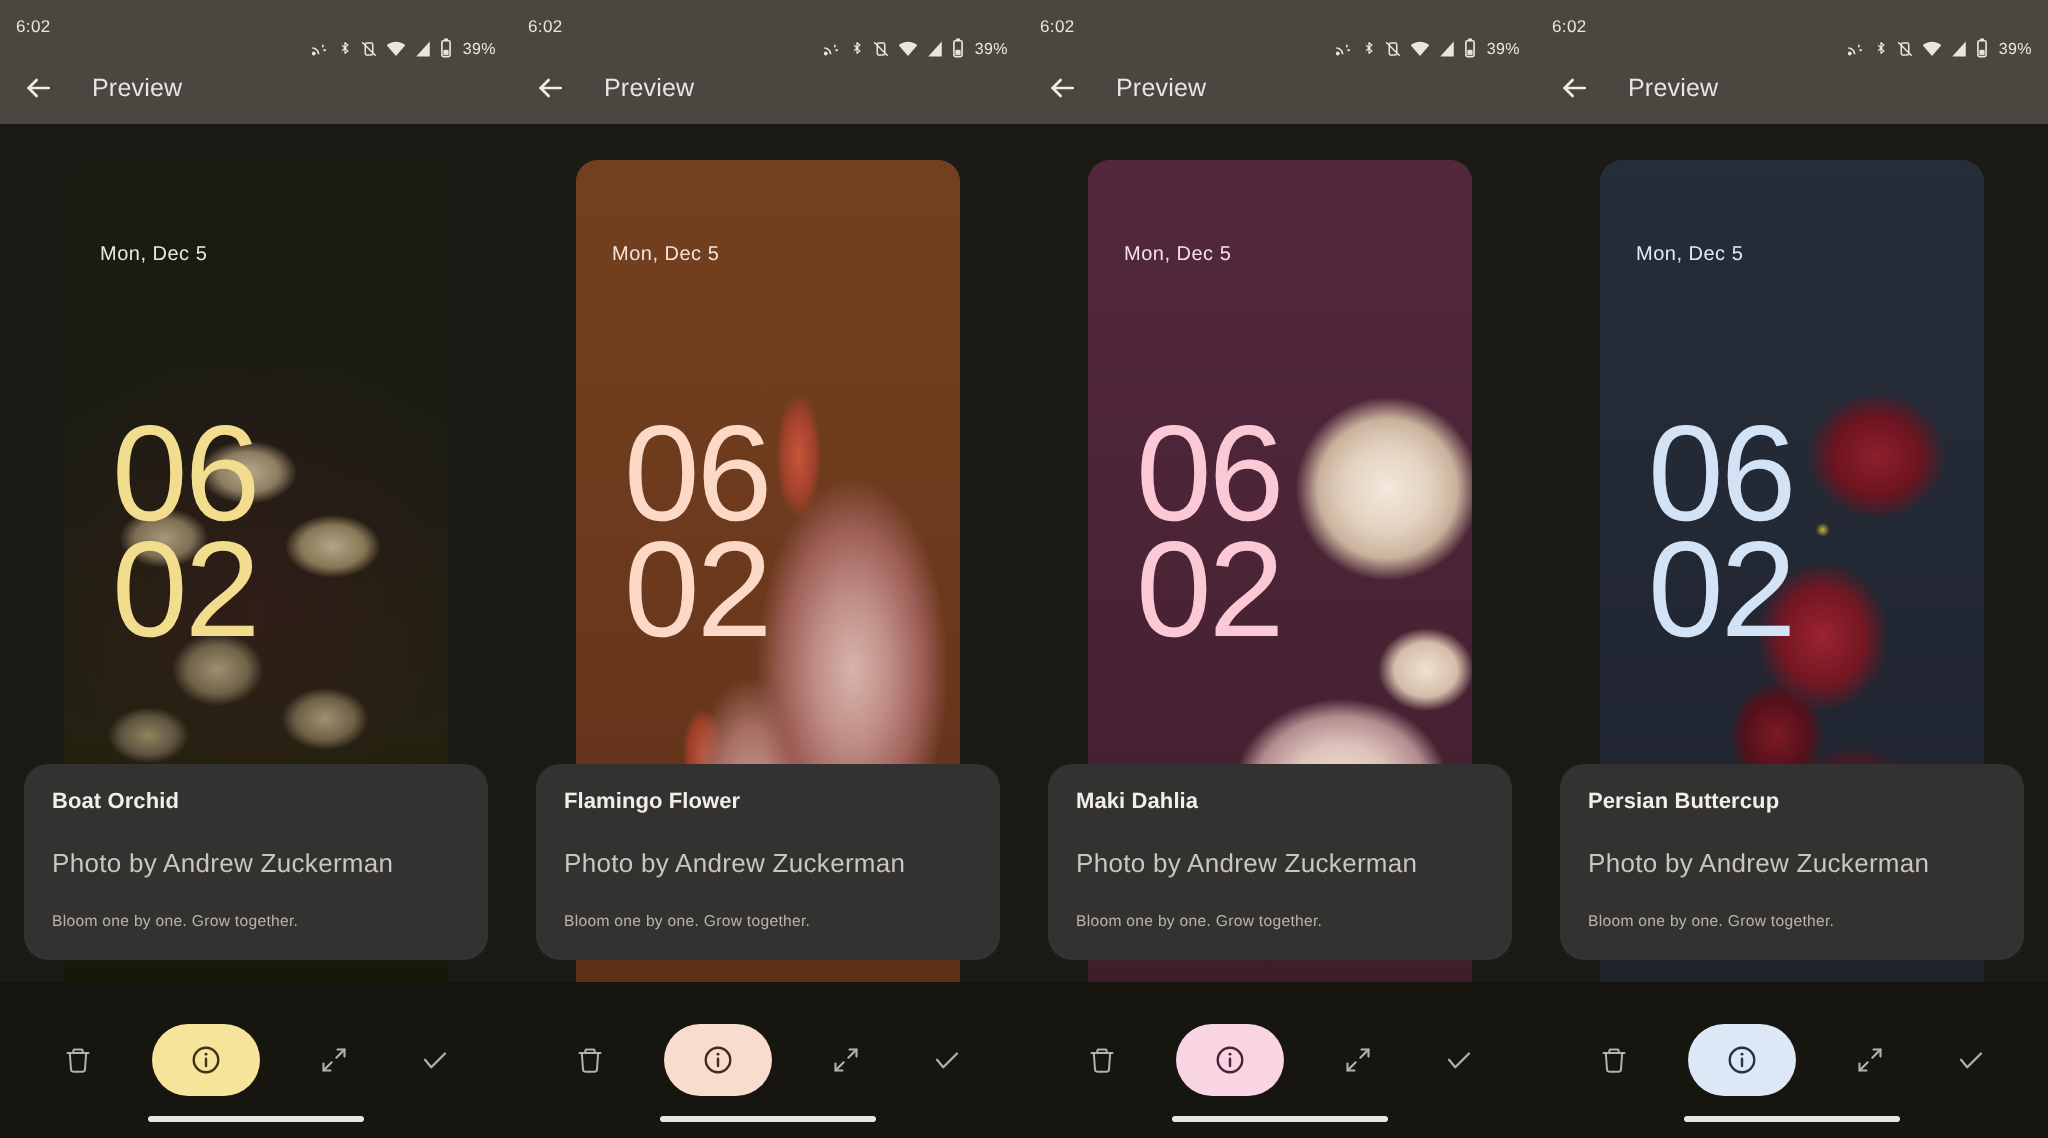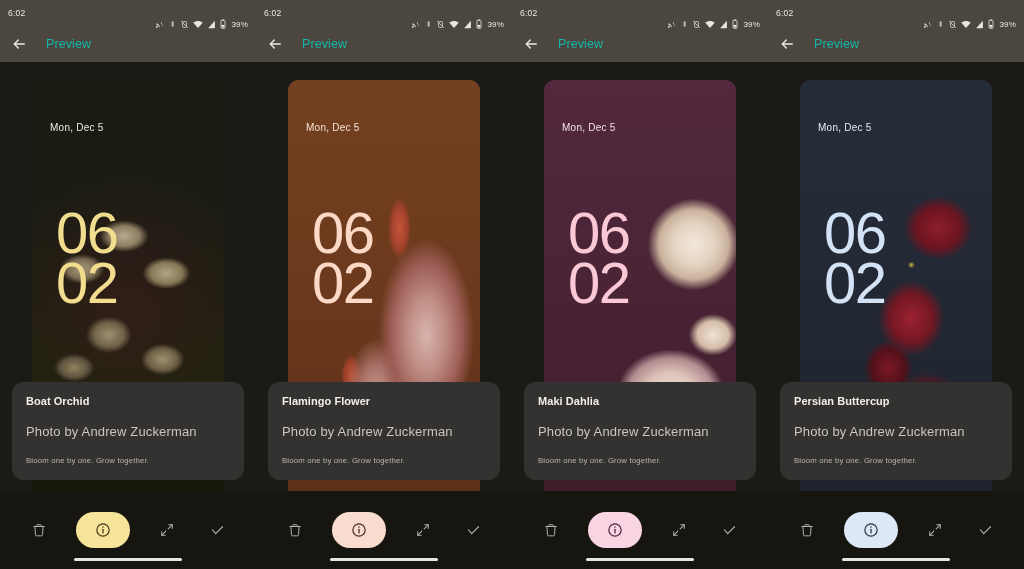--- a/index.html
+++ b/index.html
@@ -40,21 +40,21 @@
   
   .appbar {
     height:36px;
     background:#4b463f;
     display:flex;
     align-items:center;
     padding:0 10px;
     gap:18px;
   }
   .back-btn { width:18px; height:18px; display:flex; align-items:center; justify-content:center; cursor:pointer; }
-  .appbar-title { color:#14b8a6; font-size:12.5px; letter-spacing:.1px; }
+  .appbar-title { color:#e5e5e5; font-size:12.5px; letter-spacing:.1px; }
 
   
   .canvas {
     position:relative;
     height:429px;
     background:#1b1a16;
     overflow:hidden;
   }
   .wall {
     position:absolute;
@@ -72,21 +72,21 @@
     font-size:10px;
     letter-spacing:.25px;
     z-index:5;
     white-space:nowrap;
   }
   .lock-clock {
     position:absolute;
     left:24px; top:128px;
     z-index:5;
     line-height:.86;
-    font-size:58px;
+    font-size:68px;
     font-weight:300;
     letter-spacing:-1.5px;
     font-family:"Liberation Sans", sans-serif;
   }
   .lock-clock span { display:block; }
 
   
   .info-card {
     position:absolute;
     left:12px; right:12px;

